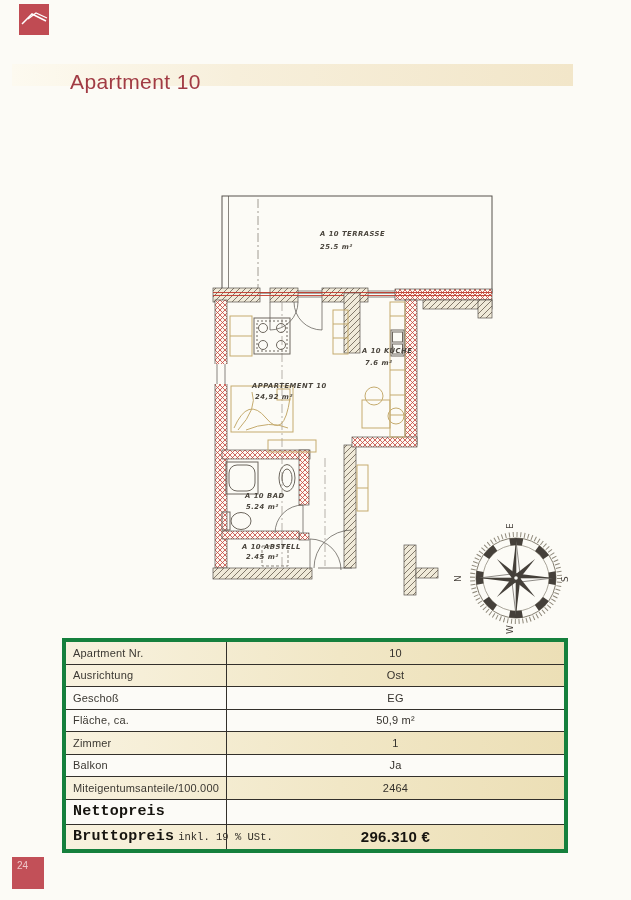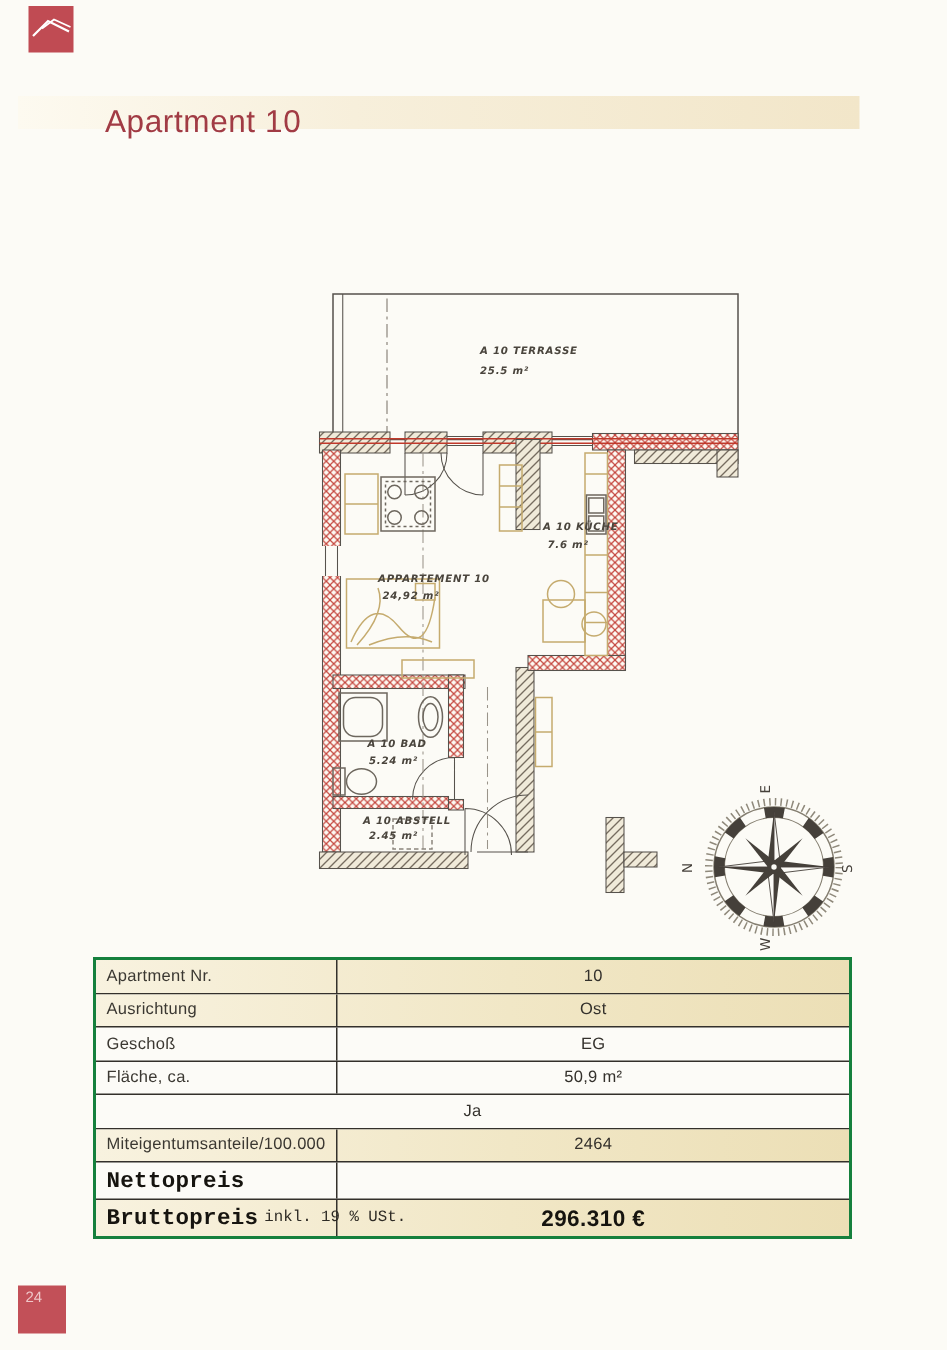--- a/index.html
+++ b/index.html
@@ -20,21 +20,21 @@
   .header-bar .title{
     position:absolute;left:58px;top:6px;
     font-size:21px;color:#a13b44;letter-spacing:.4px;
   }
   .plan{position:absolute;left:200px;top:188px;width:385px;height:460px;}
   .plan svg{display:block;width:100%;height:100%;}
 
   
   .spec-table{
     position:absolute;left:62px;top:638px;width:506px;
-    border:2px solid #15803d;background:#fcfbf7;
+    border:4px solid #15803d;background:#fcfbf7;
     box-sizing:border-box;
   }
   .trow{display:flex;align-items:stretch;border-bottom:1.5px solid #33302b;height:21.5px;}
   .trow:last-child{border-bottom:none;}
   .trow.beige{background:linear-gradient(to right,#f8f2df 0%,#f1e7c6 55%,#ecdfb6 100%);}
   .tlabel{
     width:153px;flex:none;border-right:1.5px solid #33302b;
     padding-left:7px;display:flex;align-items:center;
     font-size:11px;color:#3b3832;letter-spacing:.2px;white-space:nowrap;
   }
@@ -275,21 +275,30 @@
         <span>Geschoß</span>
       </div>
       <div class="tvalue">EG</div>
     </div>
     <div class="trow">
       <div class="tlabel">
         <span>Fläche, ca.</span>
       </div>
       <div class="tvalue">50,9 m²</div>
     </div>
+    <div class="trow beige">
+      <div class="tlabel">
+        <span>Zimmer</span>
+      </div>
+      <div class="tvalue">1</div>
+    </div>
     <div class="trow">
+      <div class="tlabel">
+        <span>Balkon</span>
+      </div>
       <div class="tvalue">Ja</div>
     </div>
     <div class="trow beige">
       <div class="tlabel">
         <span>Miteigentumsanteile/100.000</span>
       </div>
       <div class="tvalue">2464</div>
     </div>
     <div class="trow emph">
       <div class="tlabel">

